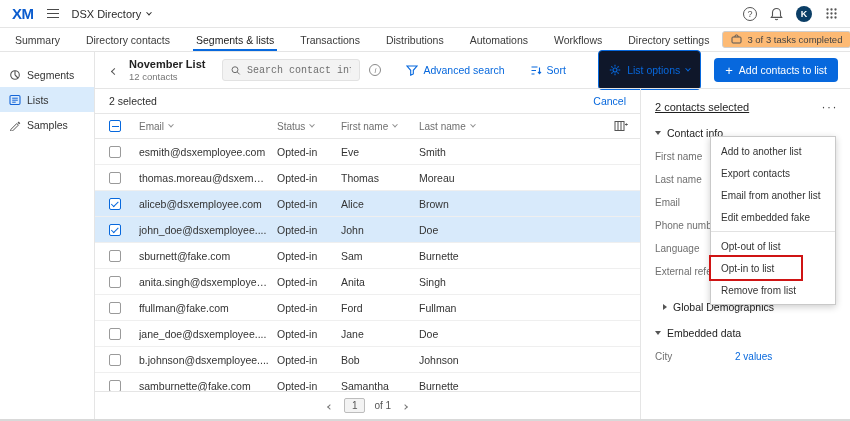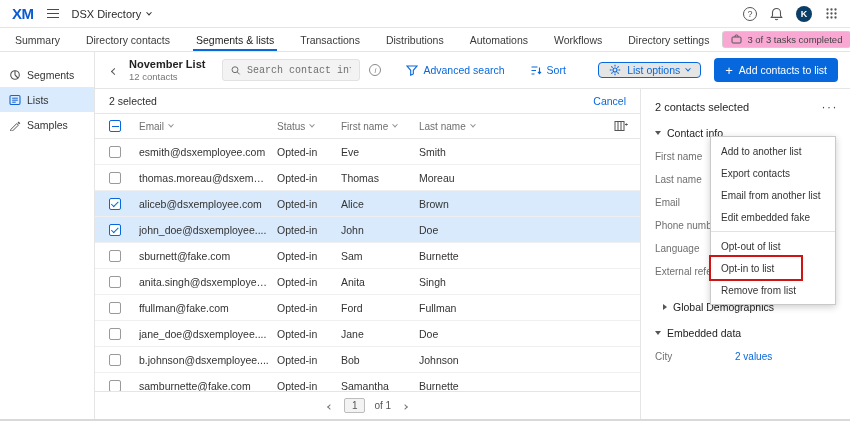--- a/index.html
+++ b/index.html
@@ -25,21 +25,21 @@
   .top-icons { display:flex; align-items:center; gap:13px; }
   .qmark { width:14px; height:14px; border:1.2px solid #555; border-radius:50%; display:flex; align-items:center; justify-content:center; font-size:9px; color:#555; cursor:pointer; }
   .icon-btn { display:flex; align-items:center; cursor:pointer; background:none; border:none; }
   .avatar { width:16px; height:16px; border-radius:50%; background:#0b3e66; color:#fff; font-size:9px; font-weight:bold; display:flex; align-items:center; justify-content:center; cursor:pointer; }
 
   
   .tabbar { height: 24px; display:flex; align-items:stretch; padding:0 10px 0 2px; border-bottom:1px solid #e5e5e5; font-size:10.5px; }
   .tab { padding:0 13px; display:flex; align-items:center; color:#3a3a3a; position:relative; cursor:pointer; white-space:nowrap; }
   .tab.active { color:#1d1d1d; }
   .tab.active::after { content:""; position:absolute; left:10px; right:10px; bottom:0; height:2px; background:#0768dd; }
-  .tasks-badge { align-self:center; display:flex; gap:5px; border:1px solid #cfcfcf; background:#f9a8d4; border-radius:3px; padding:2px 8px; font-size:9.5px; color:#444; cursor:pointer; white-space:nowrap; }
+  .tasks-badge { align-self:center; display:flex; gap:5px; border:1px solid #cfcfcf; background:#fdba74; border-radius:3px; padding:2px 8px; font-size:9.5px; color:#444; cursor:pointer; white-space:nowrap; }
 
   
   .body { display:flex; height: calc(421px - 52px - 2px); }
 
   
   .sidebar { width:95px; min-width:95px; border-right:1px solid #e5e5e5; display:flex; flex-direction:column; padding-top:10px; }
   .side-item { height:25px; display:flex; align-items:center; gap:6px; padding:0 9px; font-size:10.5px; color:#333; cursor:pointer; }
   .side-item.selected { background:#d9ebfc; }
   .hide-menu { margin-top:auto; padding:6px 9px 9px; color:#555; font-size:10px; display:flex; align-items:center; gap:6px; cursor:pointer; }
 
@@ -49,21 +49,21 @@
   .back { color:#555; cursor:pointer; padding:3px; }
   .title-block { line-height:1.2; margin-right:8px; }
   .list-title { font-weight:bold; font-size:11px; color:#222; }
   .list-count { font-size:9.5px; color:#767676; }
   .searchbox { display:flex; align-items:center; gap:6px; background:#f3f3f3; border:1px solid #e2e2e2; border-radius:3px; height:22px; padding:0 8px; width:138px; }
   .searchbox input { border:none; background:transparent; outline:none; font-size:10px; width:100%; font-family:Liberation Mono, monospace; color:#333; }
   .searchbox input::placeholder { color:#6f6f6f; }
   .info-circle { width:12px; height:12px; border:1px solid #8a8a8a; border-radius:50%; font-size:8px; display:flex; align-items:center; justify-content:center; color:#8a8a8a; font-style:italic; cursor:pointer; }
   .link-btn { color:#0768dd; display:flex; align-items:center; gap:5px; font-size:10.5px; cursor:pointer; background:none; border:none; font-family:inherit; }
   .ml { margin-left:16px; }
-  .btn-outline { display:flex; align-items:center; gap:6px; border:1px solid #0768dd; color:#0768dd; background:#e5e5e5; border-radius:4px; height:16px; padding:0 10px; font-size:10.5px; cursor:pointer; font-family:inherit; margin-right:4px; }
+  .btn-outline { display:flex; align-items:center; gap:6px; border:1px solid #0768dd; color:#0768dd; background:#0f172a; border-radius:4px; height:40px; padding:0 10px; font-size:10.5px; cursor:pointer; font-family:inherit; margin-right:4px; }
   .btn-primary { display:flex; align-items:center; gap:6px; background:#0768dd; color:#fff; border:none; border-radius:4px; height:24px; padding:0 11px; font-size:10.5px; cursor:pointer; font-family:inherit; }
   .plus { font-size:13px; line-height:1; }
 
   
   .content { flex:1; display:flex; border-top:1px solid #e5e5e5; min-height:0; }
 
   
   .table-region { flex:1; display:flex; flex-direction:column; min-width:0; }
   .selectbar { height:24px; display:flex; align-items:center; justify-content:space-between; padding:0 14px; font-size:10.5px; }
   .cancel { color:#0768dd; cursor:pointer; }
@@ -84,21 +84,21 @@
   .cbx.checked::after { content:""; width:6px; height:3px; border-left:1.6px solid #0768dd; border-bottom:1.6px solid #0768dd; transform:rotate(-45deg) translateY(-1px); }
   .cbx.ind { border-color:#0768dd; }
   .cbx.ind::after { content:""; width:7px; border-top:1.6px solid #0768dd; }
   .pagination { height:28px; border-top:1px solid #e5e5e5; display:flex; align-items:center; justify-content:center; gap:9px; font-size:10px; color:#555; }
   .page-box { border:1px solid #bdbdbd; background:#f3f3f3; padding:1px 7px; border-radius:2px; cursor:default; }
   .pg-arrow { cursor:pointer; color:#777; padding:3px; }
 
   
   .panel { width:210px; min-width:210px; border-left:1px solid #e5e5e5; position:relative; padding:12px 12px 0 14px; overflow:hidden; }
   .panel-head { display:flex; justify-content:space-between; align-items:center; }
-  .panel-title { font-size:11px; color:#1f1f1f; }
+  .panel-title { font-size:11px; color:#1f1f1f;text-decoration:underline; }
   .more-btn { background:none; border:none; font-size:12px; letter-spacing:1.5px; color:#444; cursor:pointer; font-family:inherit; line-height:1; }
   .sec-head { display:flex; align-items:center; gap:6px; font-size:10.5px; color:#222; margin-top:14px; cursor:pointer; }
   .sec-head.gap-lg { margin-top:18px;padding-left:8px; }
   .tri-down { width:0; height:0; border-left:3.5px solid transparent; border-right:3.5px solid transparent; border-top:4.5px solid #555; }
   .tri-right { width:0; height:0; border-top:3.5px solid transparent; border-bottom:3.5px solid transparent; border-left:4.5px solid #555; }
   .fields { margin-top:6px; }
   .field { height:23px; display:flex; align-items:center; font-size:10px; color:#6f6f6f; }
   .flabel { width:80px; min-width:80px; white-space:nowrap; overflow:hidden; }
   .fvalue-link { color:#0768dd; font-size:10px; cursor:pointer; text-decoration:none; }
 

